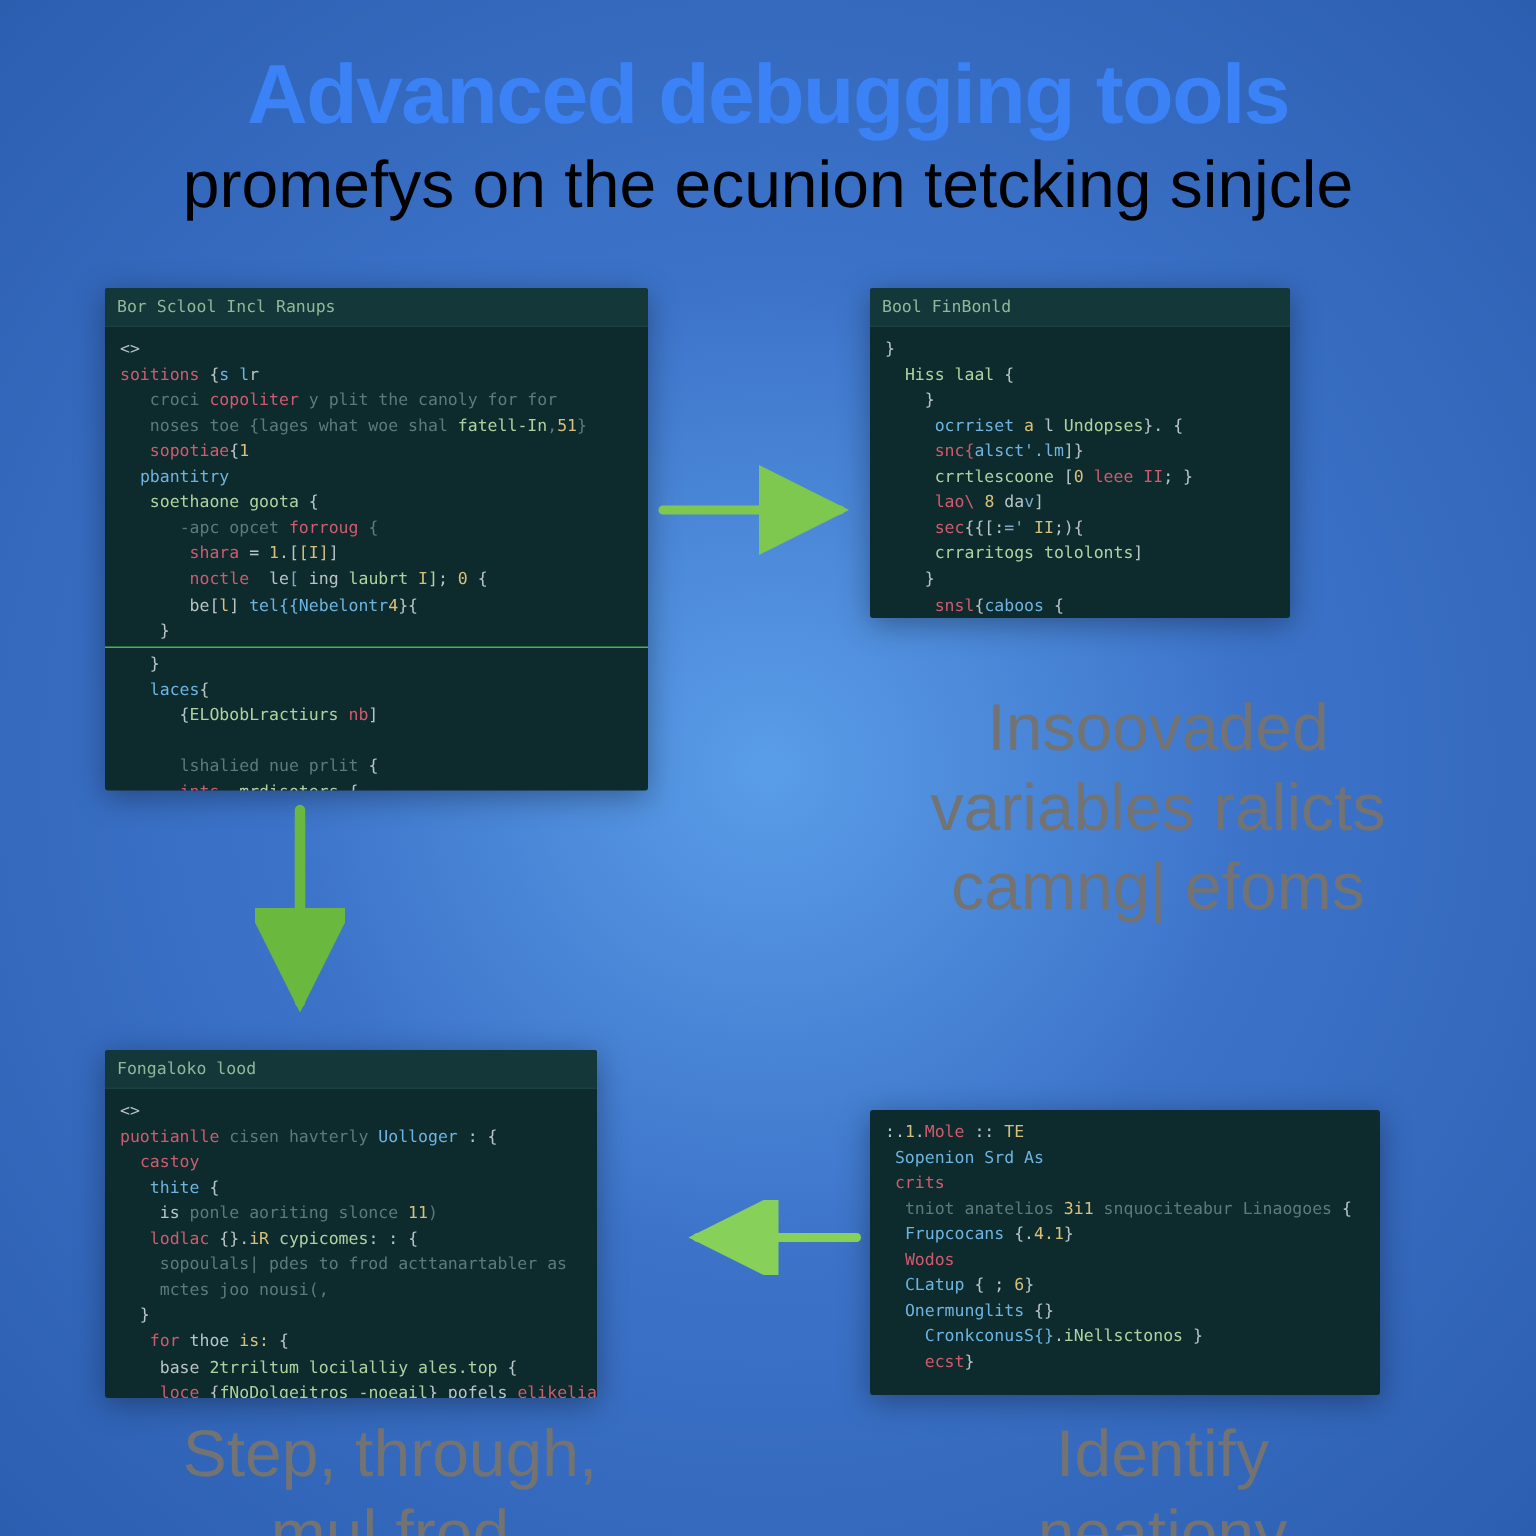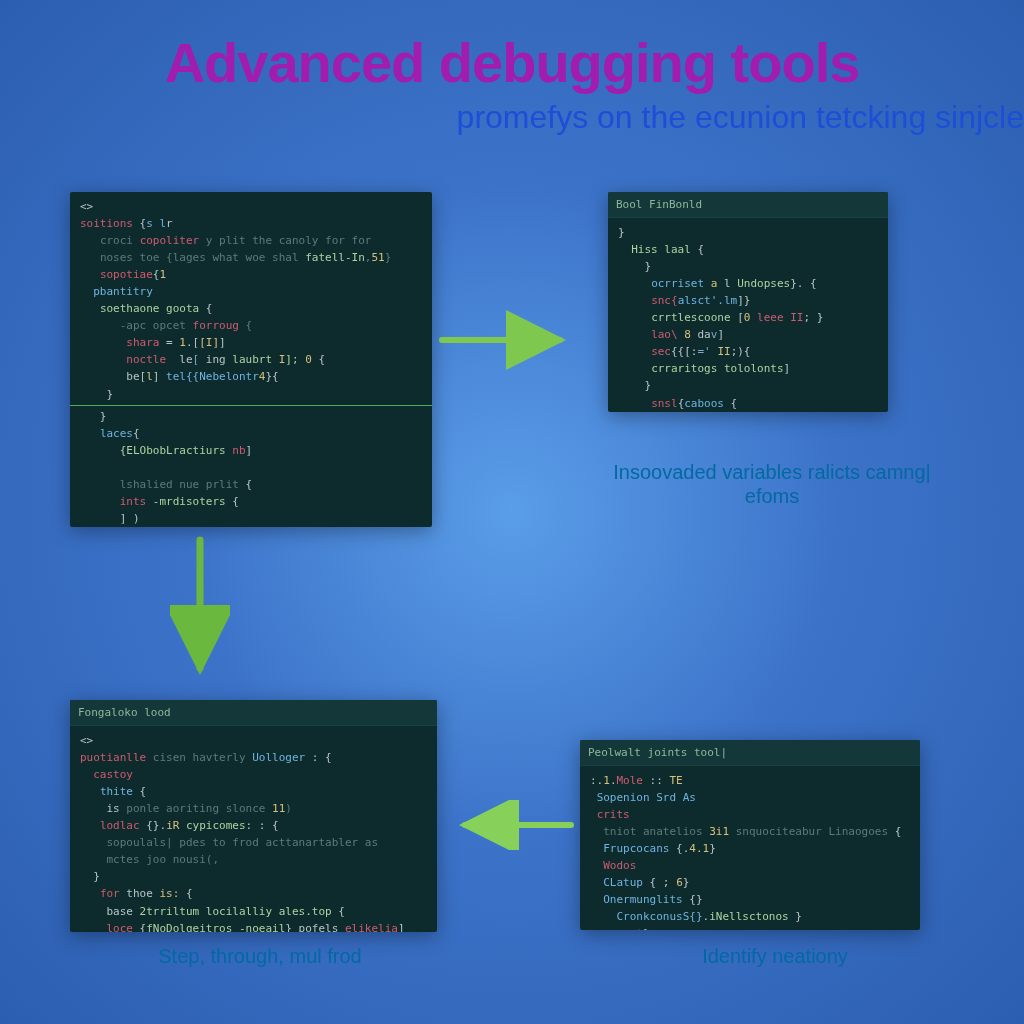--- a/index.html
+++ b/index.html
@@ -6,30 +6,30 @@
   body {
     width: 1024px;
     height: 1024px;
     background: radial-gradient(ellipse at center, #5a9de8 0%, #3c73c9 45%, #2c5eb0 100%);
     font-family: -apple-system, Helvetica, Arial, sans-serif;
     overflow: hidden;
     position: relative;
   }
   .title {
     text-align: center;
-    color: #a21caf;
+    color: #3b82f6;
     font-size: 56px;
     font-weight: 700;
     padding-top: 30px;
     letter-spacing: -1px;
   }
   .subtitle {
-    text-align: right;
-    color: #1d4ed8;
-    font-size: 32px;
+    text-align: center;
+    color: #000000;
+    font-size: 44px;
     font-weight: 400;
     margin-top: 4px;
   }
   .panel {
     position: absolute;
     background: #0d2b2d;
     border-radius: 2px;
     box-shadow: 0 4px 20px rgba(0,0,0,0.35);
     font-family: Menlo, Consolas, monospace;
     font-size: 11px;
@@ -42,28 +42,28 @@
     color: #8fb89a;
     padding: 4px 8px;
     font-size: 11px;
     border-bottom: 1px solid #1a4042;
   }
   .panel-body {
     padding: 6px 10px;
     white-space: pre;
   }
   .tl { left: 70px;  top: 192px; width: 362px; height: 335px; }
-  .tr { left: 580px; top: 192px; width: 280px; height: 220px; margin-left: 28px; }
-  .bl { left: 70px;  top: 700px; width: 367px; height: 232px; }
+  .tr { left: 580px; top: 192px; width: 280px; height: 220px; }
+  .bl { left: 70px;  top: 700px; width: 328px; height: 232px; }
   .br { left: 580px; top: 740px; width: 340px; height: 190px; }
 
   .caption {
     position: absolute;
-    color: #0369a1;
-    font-size: 20px;
+    color: #737373;
+    font-size: 44px;
     font-weight: 400;
     line-height: 1.2;
     text-align: center;
   }
   .cap-tr { left: 612px; top: 460px; width: 320px; }
   .cap-bl { left: 90px;  top: 944px; width: 340px; }
   .cap-br { left: 665px; top: 944px; width: 220px; }
 
   .arrow {
     position: absolute;
@@ -83,35 +83,35 @@
     margin: 2px -10px;
   }
 </style>
 </head>
 <body>
 
 <div class="title">Advanced debugging tools</div>
 <div class="subtitle">promefys on the ecunion tetcking sinjcle</div>
 
 <div class="panel tl">
+  <div class="panel-header">Bor Sclool Incl Ranups</div>
   <div class="panel-body">&lt;&gt;<br><span class="kw">soitions</span> {<span class="fn">s l</span>r<br>   <span class="cm">croci <span class="kw">copoliter</span> y plit the canoly for for</span><br>   <span class="cm">noses toe {lages what woe shal <span class="id">fatell-In</span>,<span class="num">51</span>}</span><br>   <span class="kw">sopotiae</span>{<span class="num">1</span><br>  <span class="fn">pbantitry</span><br>   <span class="id">soethaone goota</span> {<br>      <span class="cm">-apc opcet <span class="kw">forroug</span> {</span><br>       <span class="kw">shara</span> = <span class="num">1</span>.[<span class="num">[I]</span>]<br>       <span class="kw">noctle</span>  le<span class="op">[</span> ing <span class="id">laubrt <span class="num">I</span>]</span>; <span class="num">0</span> {<br>       be[<span class="num">l</span>] <span class="fn">tel{{Nebelontr</span><span class="num">4</span>}{<br>    }<br><span class="hl-line"></span>   }<br>   <span class="fn">laces</span>{<br>      {<span class="id">ELObobLractiurs</span> <span class="kw">nb</span>]<br><br>      <span class="cm">lshalied nue prlit</span> {<br>      <span class="kw">ints</span> -<span class="id">mrdisoters</span> {<br>      ] )<br>      { <br>    } }</div>
 </div>
 
 <div class="panel tr">
   <div class="panel-header">Bool FinBonld</div>
   <div class="panel-body">}<br>  <span class="id">Hiss laal</span> {<br>    }<br>     <span class="fn">ocrriset</span> <span class="num">a</span> l <span class="id">Undopses</span>}. {<br>     <span class="kw">snc{</span><span class="fn">alsct'.lm</span>]}<br>     <span class="id">crrtlescoone</span> [<span class="num">0</span> <span class="kw">leee II</span>; }<br>     <span class="kw">lao\</span> <span class="num">8</span> da<span class="op">v</span>]<br>     <span class="kw">sec</span>{{[:<span class="op">='</span> <span class="num">II</span>;){<br>     <span class="id">crraritogs tololonts</span>]<br>    }<br>     <span class="kw">snsl</span>{<span class="fn">caboos</span> {<br>      tx  for ; }<br>      }<br>   }</div>
 </div>
 
 <div class="panel bl">
   <div class="panel-header">Fongaloko lood</div>
   <div class="panel-body">&lt;&gt;<br><span class="kw">puotianlle</span> <span class="cm">cisen havterly</span> <span class="fn">Uolloger</span> : {<br>  <span class="kw">castoy</span><br>   <span class="fn">thite</span> {<br>    is <span class="cm">ponle aoriting slonce <span class="num">11</span>)</span><br>   <span class="kw">lodlac</span> {}.<span class="num">iR</span> <span class="id">cypicomes</span>: : {<br>    <span class="cm">sopoulals| pdes to frod acttanartabler as</span><br>    <span class="cm">mctes joo nousi(,</span><br>  }<br>   <span class="kw">for</span> thoe <span class="num">is:</span> {<br>    base <span class="id">2trriltum locilalliy ales.top</span> {<br>    <span class="kw">loce</span> {<span class="id">fNoDolgeitros -noeail</span>} pofels <span class="kw">elikelia</span>]<br>     (}|; the  {<br>     <br>     </div>
 </div>
 
 <div class="panel br">
-  <div class="panel-header">Peolwalt joints tool|</div>
   <div class="panel-body">:.<span class="num">1</span>.<span class="kw">Mole</span> :: <span class="num">TE</span><br> <span class="fn">Sopenion Srd As</span><br> <span class="kw">crits</span><br>  <span class="cm">tniot anatelios <span class="num">3i1</span> snquociteabur Linaogoes</span> {<br>  <span class="fn">Frupcocans</span> {.<span class="num">4.1</span>}<br>  <span class="kw">Wodos</span><br>  <span class="fn">CLatup</span> { ; <span class="num">6</span>}<br>  <span class="fn">Onermunglits</span> {}<br>    <span class="fn">CronkconusS{}</span>.<span class="id">iNellsctonos</span> }<br>    <span class="kw">ecst</span>}<br>  <br>     {  }<br>  </div>
 </div>
 
 <div class="caption cap-tr">Insoovaded variables ralicts camng| efoms</div>
 <div class="caption cap-bl">Step, through, mul frod</div>
 <div class="caption cap-br">Identify neationy</div>
 
 <svg class="arrow" style="left:438px; top:310px; width:140px; height:60px;">
   <defs>
     <marker id="ah1" markerWidth="12" markerHeight="12" refX="9" refY="5" orient="auto">

